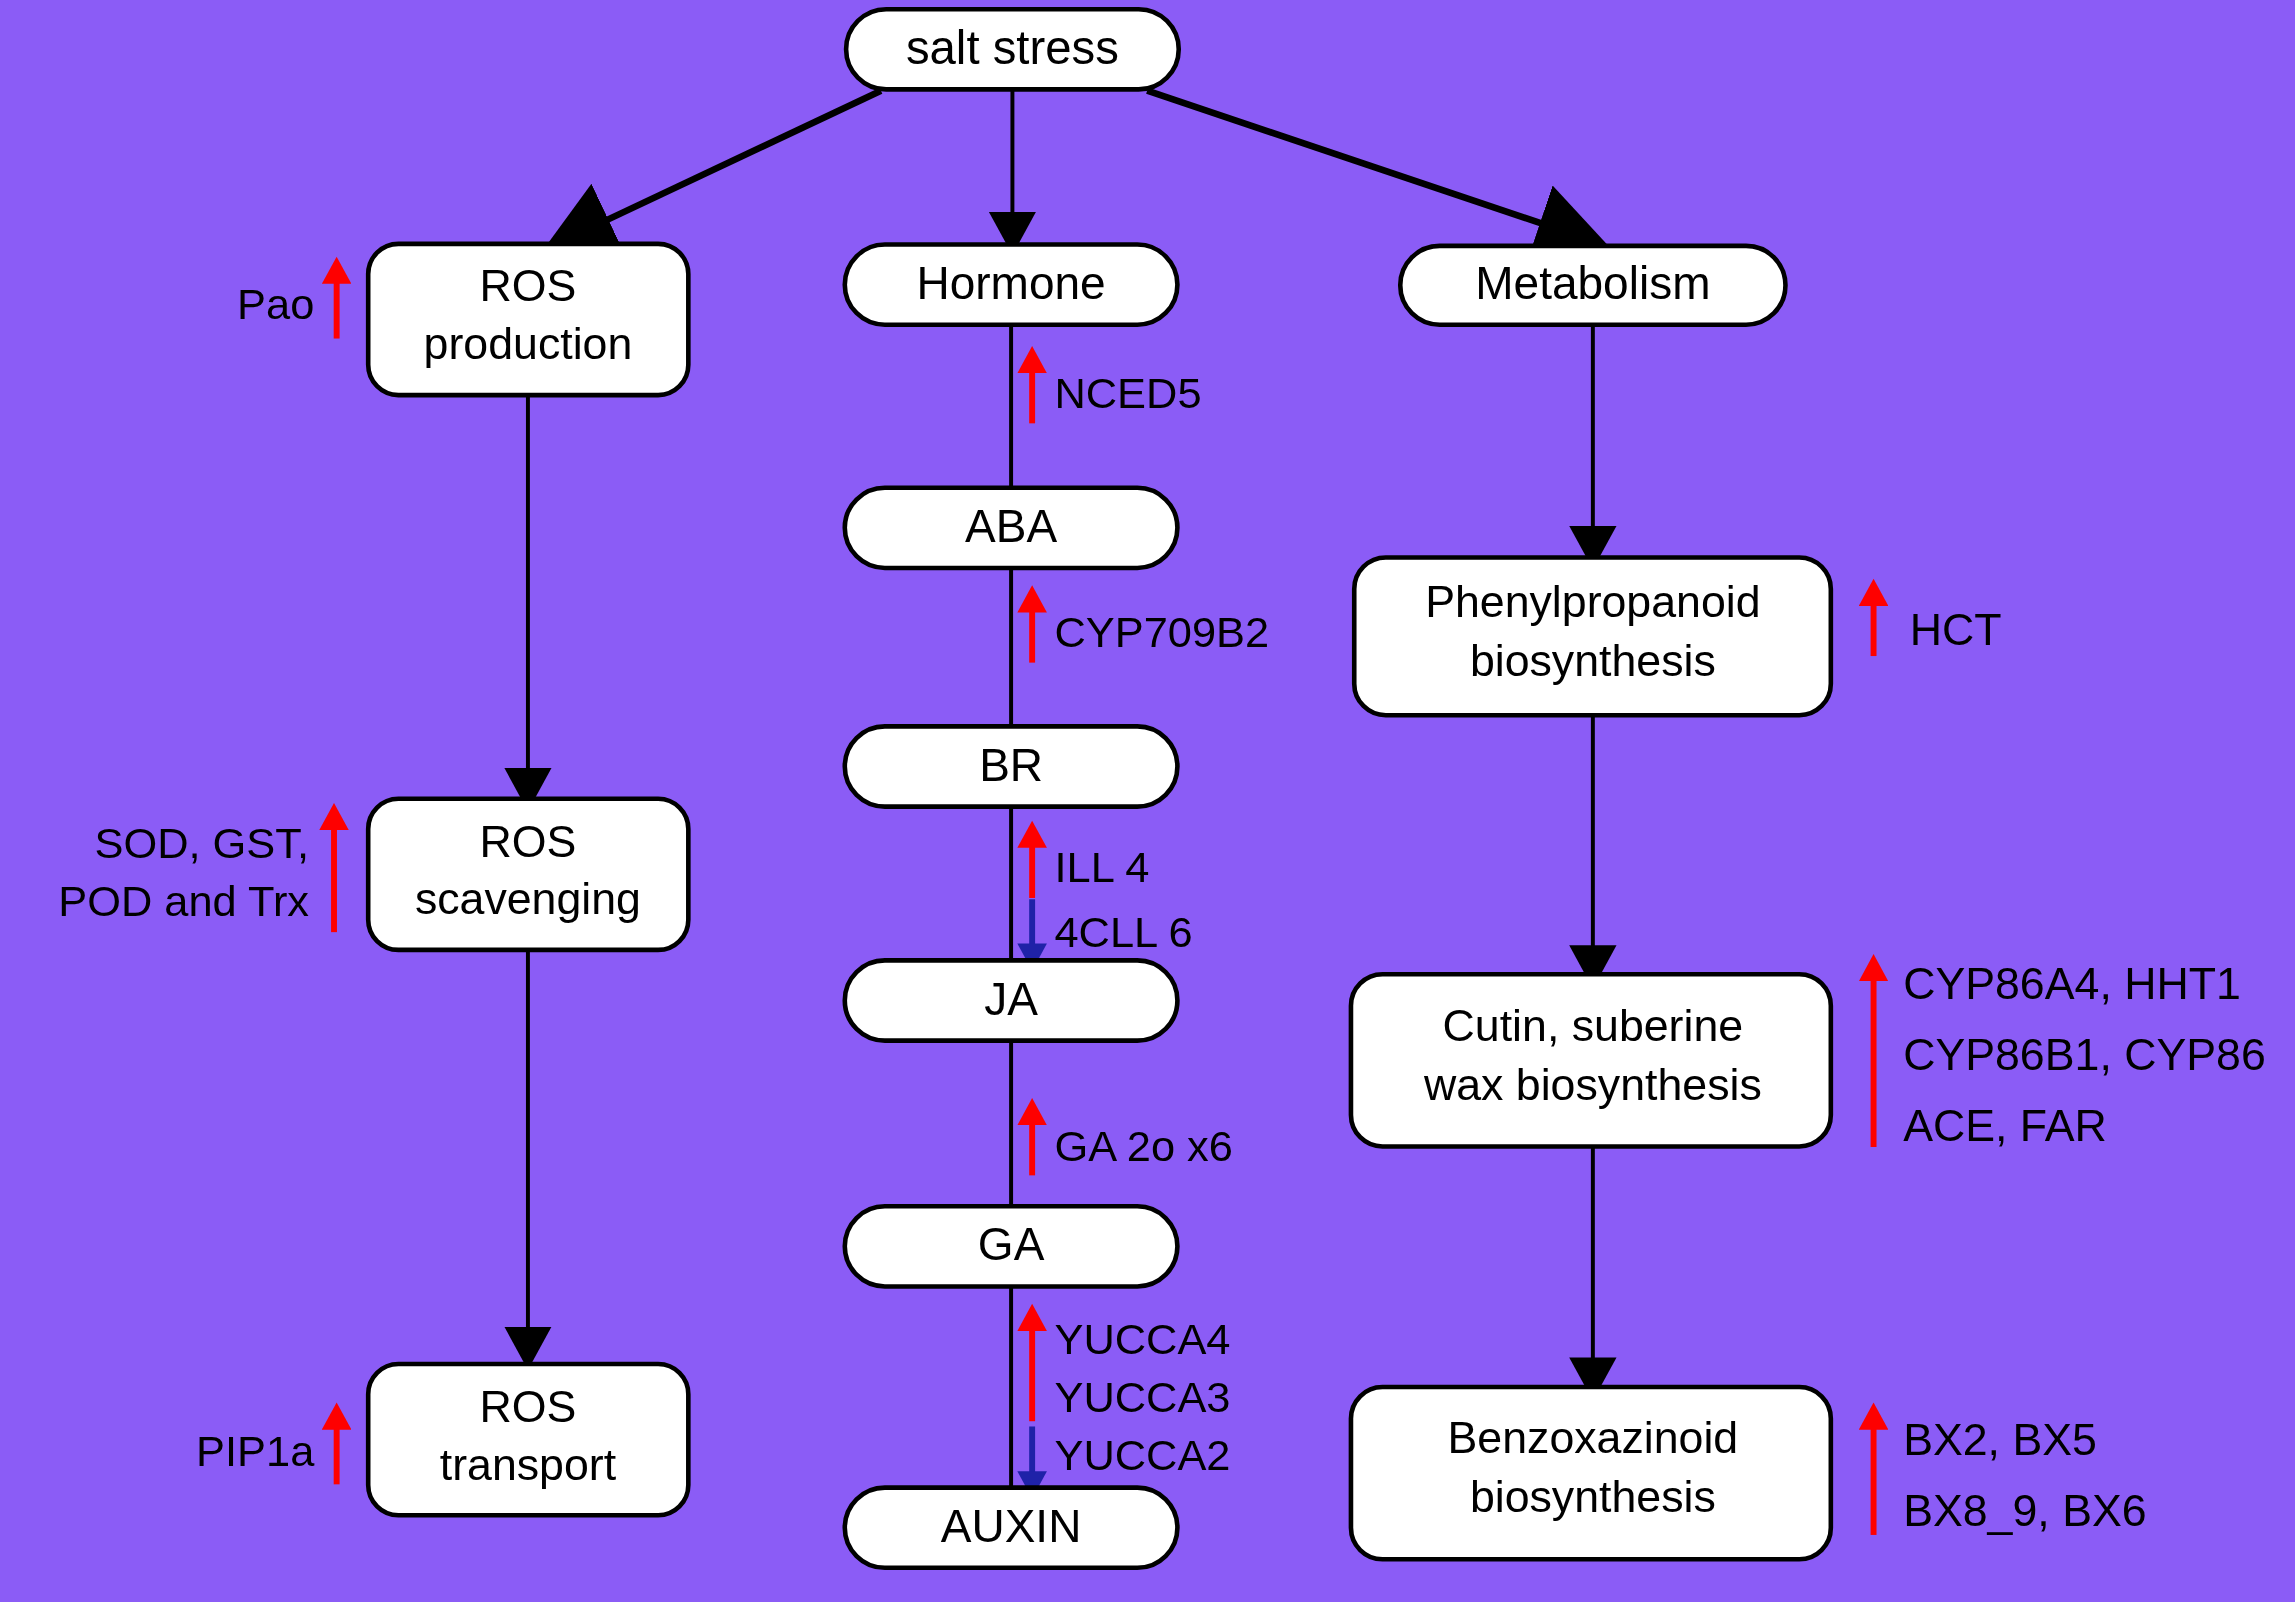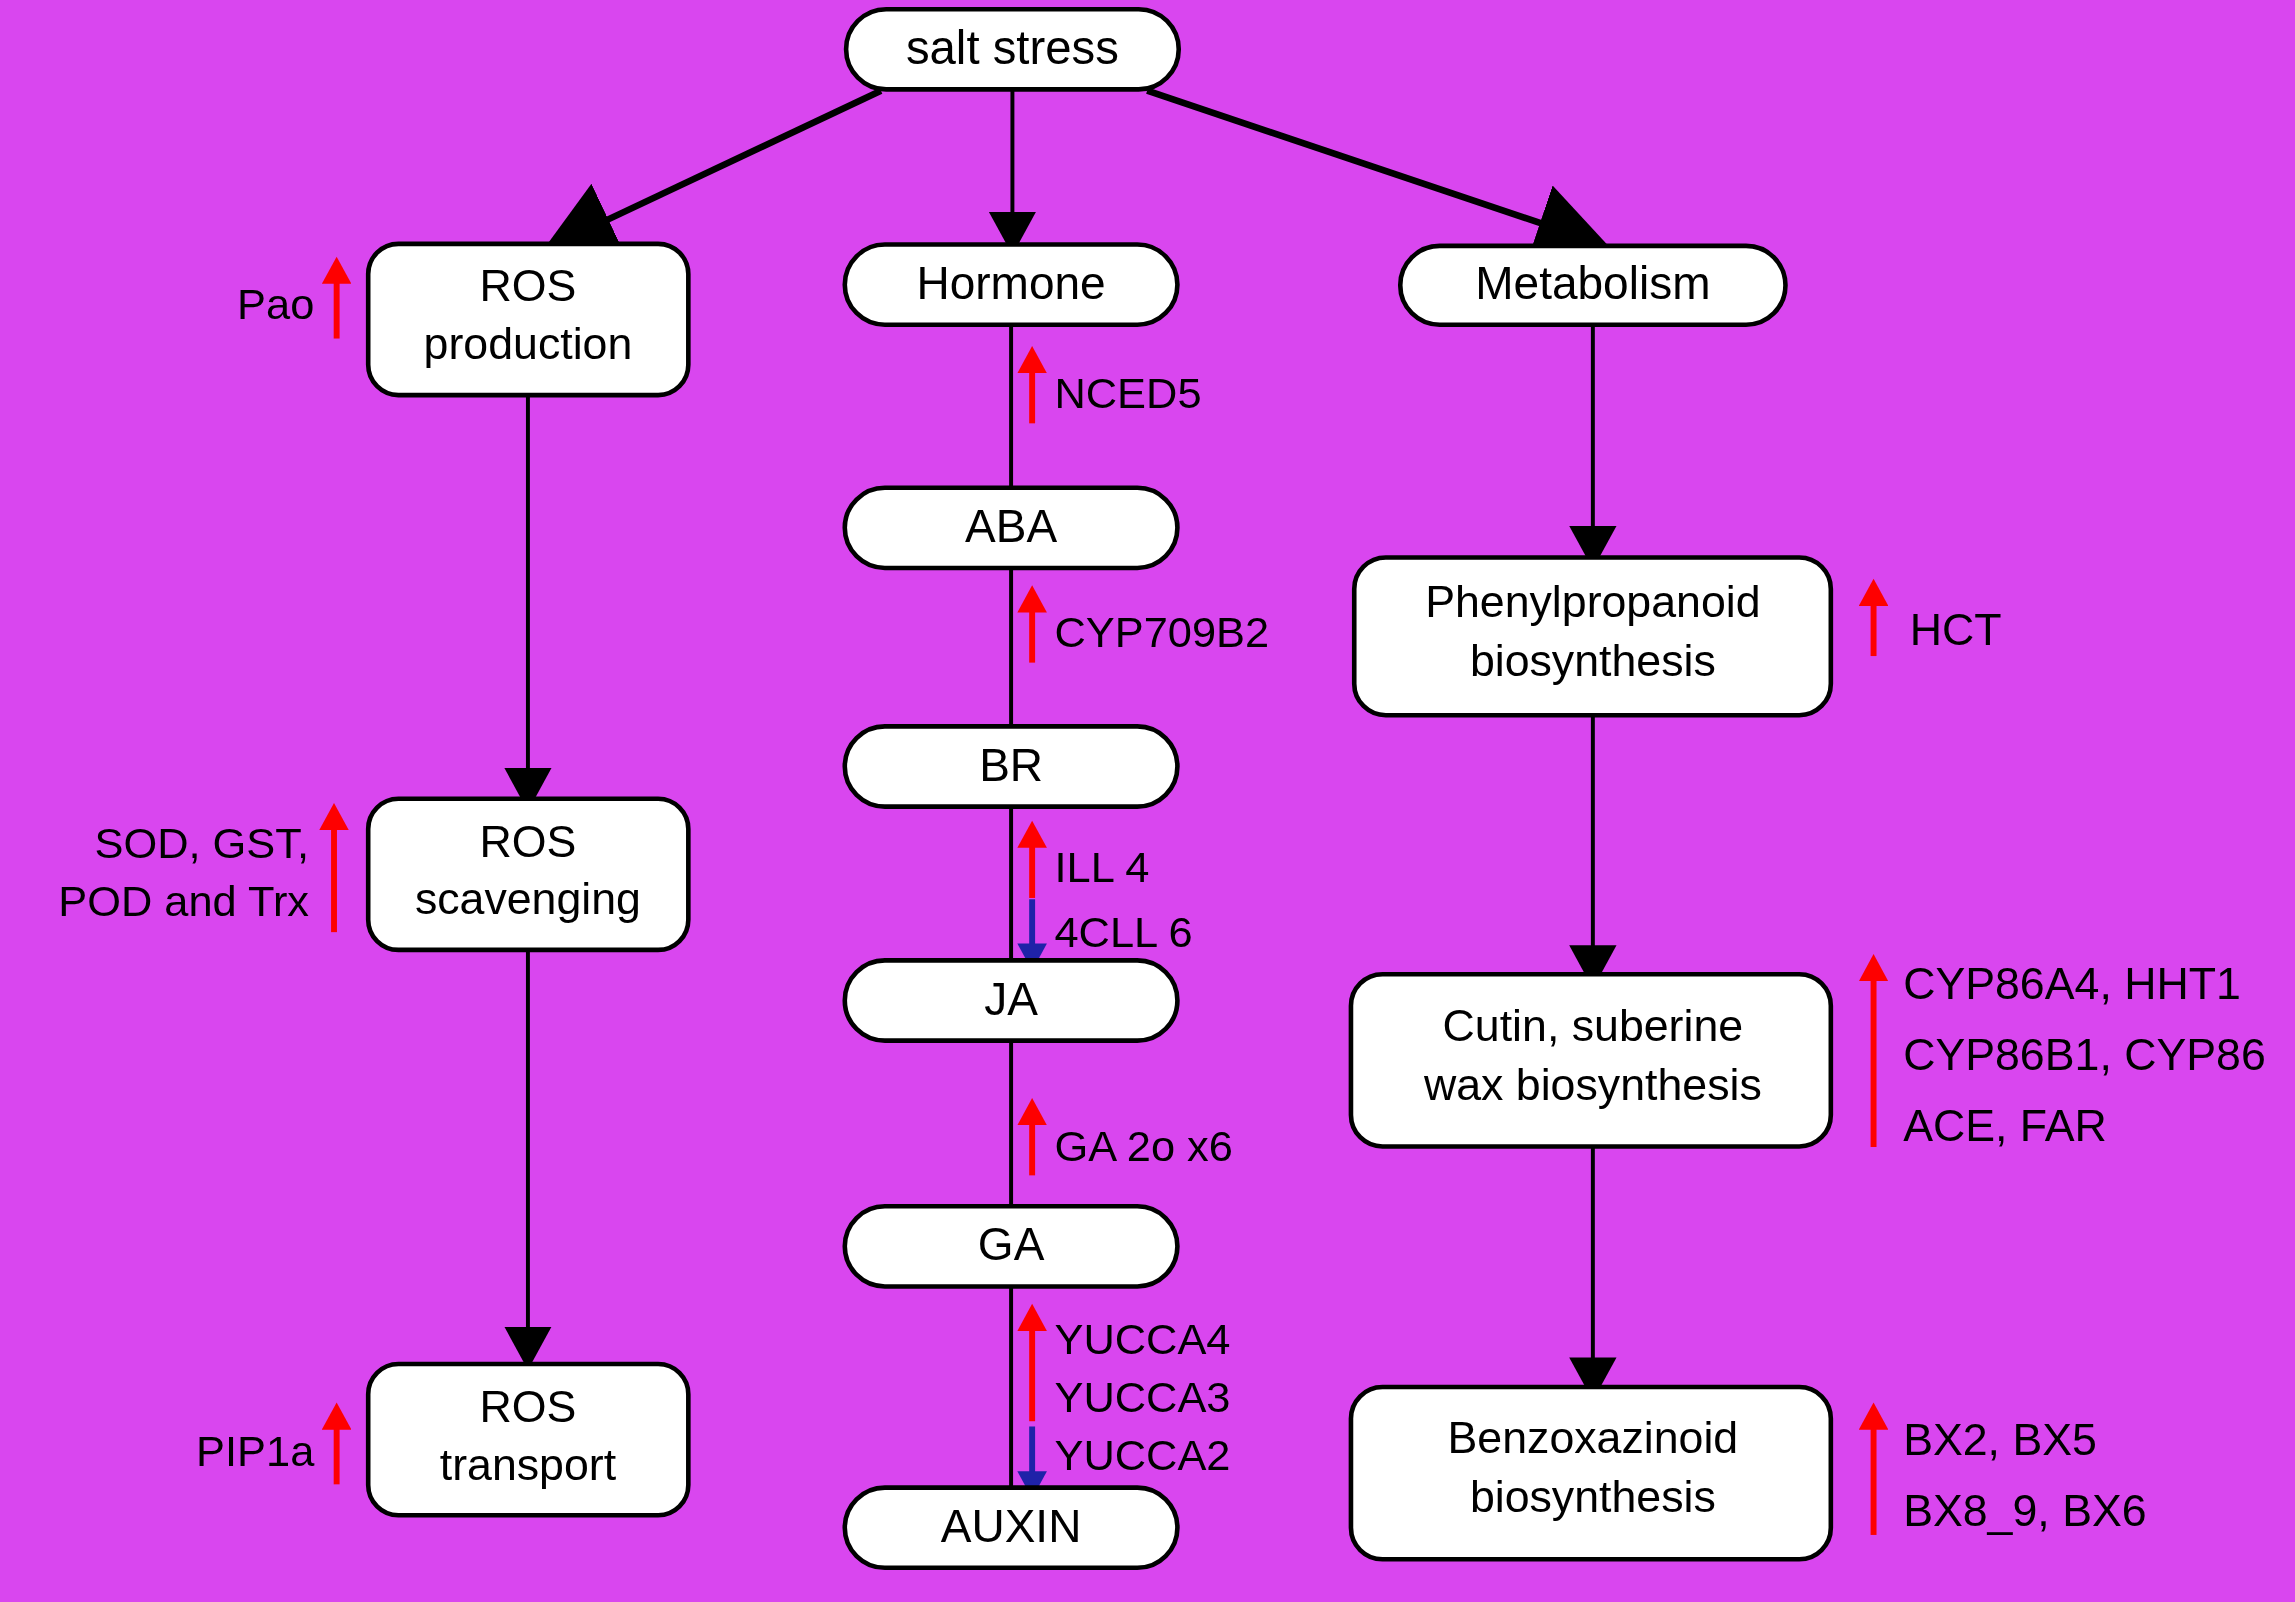--- a/index.html
+++ b/index.html
@@ -4,21 +4,21 @@
 <style>
   html, body {
     margin: 0;
     padding: 0;
     background: #ffffff;
   }
   #stage {
     position: relative;
     width: 2295px;
     height: 1602px;
-    background: #d946ef;
+    background: #8b5cf6;
     font-family: "Liberation Sans", sans-serif;
     overflow: hidden;
   }
   svg.diagram {
     position: absolute;
     left: 0;
     top: 0;
     width: 2295px;
     height: 1602px;
   }

